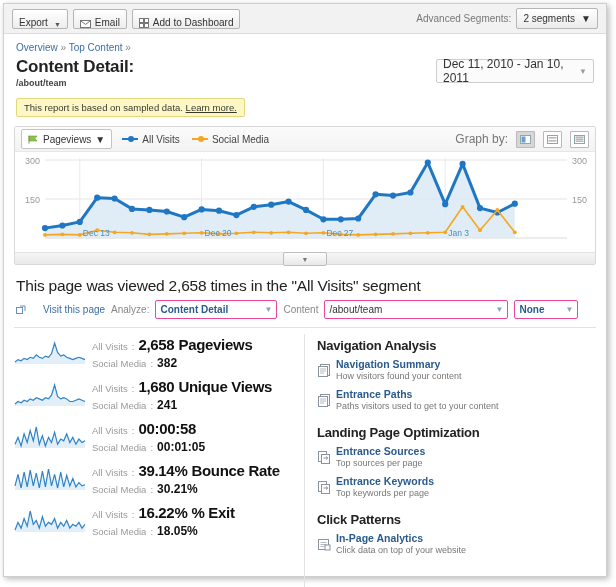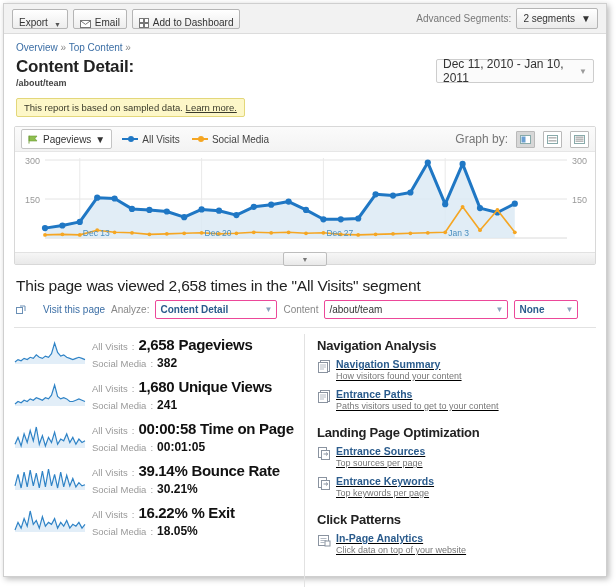--- a/index.html
+++ b/index.html
@@ -86,21 +86,21 @@
   .mtxt{margin-left:6px;}
   .mline{display:flex;align-items:baseline;gap:4px;white-space:nowrap;}
   .mseg{font-size:9.5px;color:#999;}
   .mval{font-size:15px;font-weight:bold;color:#111;letter-spacing:-.3px;}
   .mname{font-size:15px;font-weight:bold;color:#111;letter-spacing:-.3px;}
   .mline2{margin-top:3px;}
   .mval2{font-size:12px;font-weight:bold;color:#111;}
 
   .sect{font-size:13px;font-weight:bold;color:#222;margin:0 0 5px 0;letter-spacing:-.2px;}
   .sect.gap{margin-top:14px;}
-  .link-item{display:flex;align-items:flex-start;margin-bottom:7px;text-decoration:underline;}
+  .link-item{display:flex;align-items:center;margin-bottom:7px;}
   .li-icon{width:14px;height:15px;flex:0 0 14px;margin-top:1px;}
   .li-txt{margin-left:5px;}
   .li-title{font-size:10.5px;font-weight:bold;color:#2a5b8c;cursor:pointer;}
   .li-sub{font-size:9px;color:#777;margin-top:1px;}
 </style>
 </head>
 <body>
 
 <div id="app">
  <div class="page">
@@ -373,21 +373,20 @@
           <div class="metric">
             <div class="spark"><svg width="72" height="26" viewBox="0 0 72 26">
                 <path d="M1.0,21.3 L 4.0,14.4 L 7.1,23.0 L 10.1,10.9 L 13.2,19.5 L 16.2,7.5 L 19.3,17.8 L 22.3,4.0 L 25.3,21.3 L 28.4,12.6 L 31.4,23.0 L 34.5,14.4 L 37.5,19.5 L 40.6,9.2 L 43.6,21.3 L 46.7,16.1 L 49.7,17.8 L 52.7,10.9 L 55.8,19.5 L 58.8,14.4 L 61.9,21.3 L 64.9,16.1 L 68.0,19.5 L 71.0,17.8 L 71.0,25 L 1,25 Z" fill="#e2eef8"></path>
                 <path d="M1.0,21.3 L 4.0,14.4 L 7.1,23.0 L 10.1,10.9 L 13.2,19.5 L 16.2,7.5 L 19.3,17.8 L 22.3,4.0 L 25.3,21.3 L 28.4,12.6 L 31.4,23.0 L 34.5,14.4 L 37.5,19.5 L 40.6,9.2 L 43.6,21.3 L 46.7,16.1 L 49.7,17.8 L 52.7,10.9 L 55.8,19.5 L 58.8,14.4 L 61.9,21.3 L 64.9,16.1 L 68.0,19.5 L 71.0,17.8" fill="none" stroke="#2f83c6" stroke-width="1.2"></path>
               </svg></div>
             <div class="mtxt">
               <div class="mline">
                 <span class="mseg">All Visits</span>
                 <span class="mseg">:</span>
                 <span class="mval">00:00:58</span>
-                <span class="mname">Time on Page</span>
               </div>
               <div class="mline mline2">
                 <span class="mseg">Social Media</span>
                 <span class="mseg">:</span>
                 <span class="mval2">00:01:05</span>
               </div>
             </div>
           </div>
           <div class="metric">
             <div class="spark"><svg width="72" height="26" viewBox="0 0 72 26">

